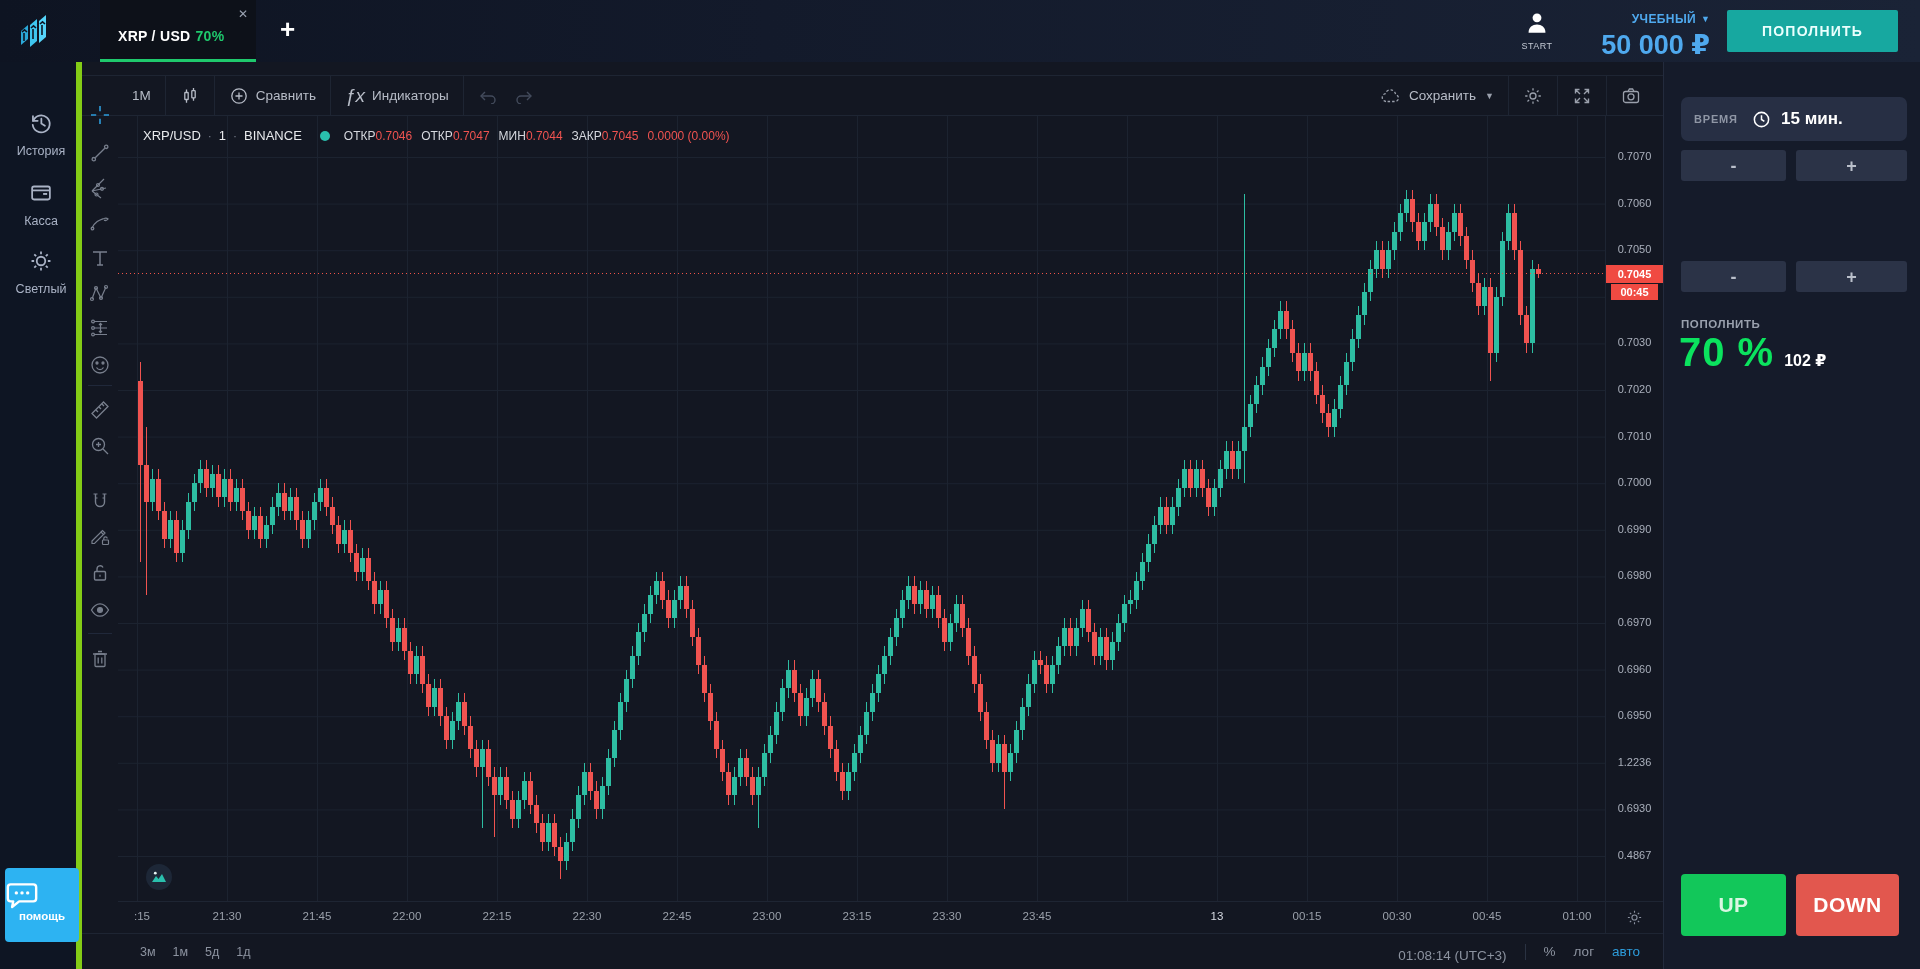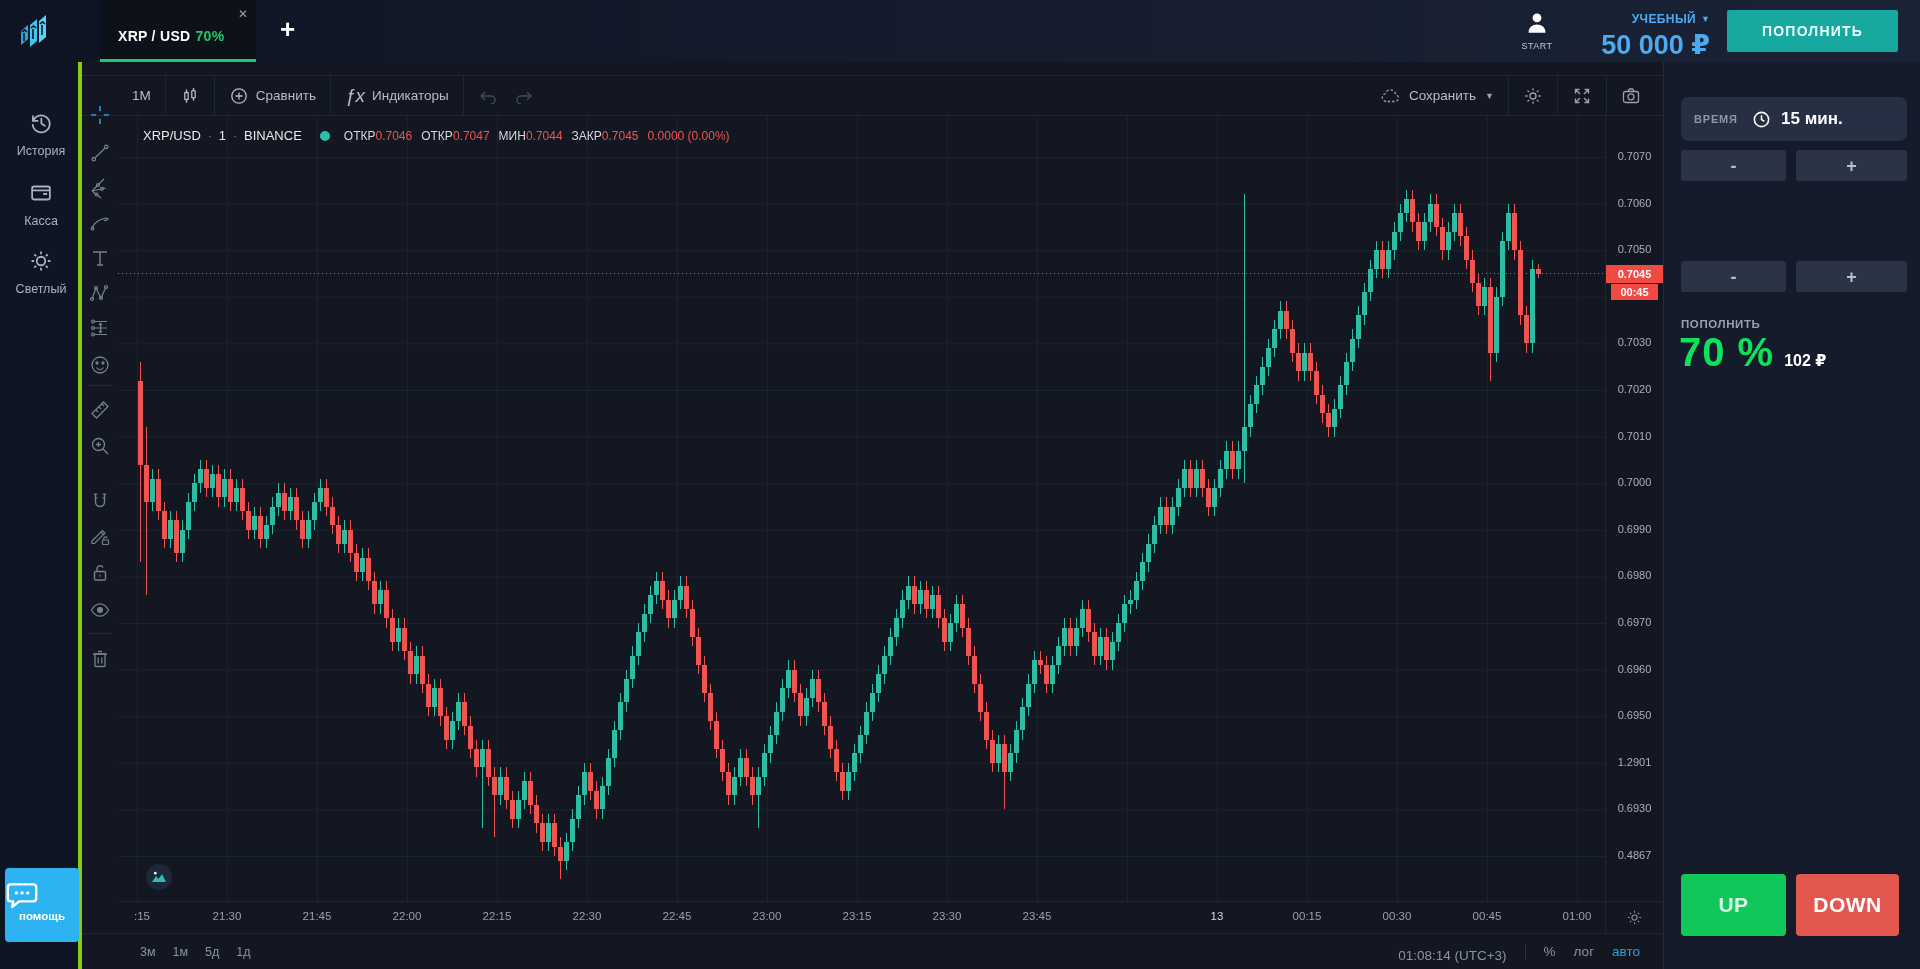--- a/index.html
+++ b/index.html
@@ -17,21 +17,21 @@
   .tab-add{position:absolute;left:280px;top:16px;font-size:26px;font-weight:bold;color:#fff;cursor:pointer;line-height:26px;}
   .start{position:absolute;right:360px;top:10px;width:46px;text-align:center;cursor:pointer;}
   .start-label{font-size:9px;color:#c3c9d4;letter-spacing:.5px;margin-top:1px;}
   .account{position:absolute;right:210px;top:9px;text-align:right;cursor:pointer;}
   .account-type{font-size:12px;font-weight:bold;color:#4fa9ee;letter-spacing:.4px;}
   .account-caret{display:inline-block;margin-left:5px;color:#4fa9ee;font-size:9px;vertical-align:1px;}
   .balance{font-size:27px;font-weight:bold;color:#4fa9ee;margin-top:2px;white-space:nowrap;}
   .deposit-btn{position:absolute;right:22px;top:10px;width:171px;height:42px;background:#17a8a0;border:none;border-radius:2px;
       color:#eafffd;font-size:14px;font-weight:bold;letter-spacing:1.2px;cursor:pointer;font-family:inherit;}
   
-  .sidebar{position:absolute;top:62px;left:0;width:82px;bottom:0;background:#0e1523;border-right:4px solid #84cc16;}
+  .sidebar{position:absolute;top:62px;left:0;width:82px;bottom:0;background:#0e1523;border-right:6px solid #84cc16;}
   .side-item{position:absolute;left:0;width:82px;text-align:center;cursor:pointer;color:#aab3c6;}
   .side-item .lbl{font-size:12.5px;margin-top:4px;}
   .side-icon{display:inline-block;}
   .help-btn{position:absolute;left:5px;bottom:27px;width:74px;height:74px;background:#2db3f2;border-radius:4px;text-align:center;cursor:pointer;}
   .help-btn .lbl{font-size:11.5px;color:#fff;font-weight:bold;margin-top:0px;}
   
   .main{position:absolute;top:62px;left:82px;width:1581px;bottom:0;background:#131722;}
   .tb-top{position:absolute;top:13px;left:0;right:0;height:41px;border-top:1px solid #1e2533;border-bottom:1px solid #1e2533;}
   .tb-left{position:absolute;left:36px;top:0;height:100%;display:flex;align-items:center;}
   .tb-right{position:absolute;right:0;top:0;height:100%;display:flex;align-items:center;padding-right:8px;}
@@ -911,21 +911,21 @@
         <div class="plabel" style="top: 127.208px;">0.7050</div>
         <div class="plabel" style="top: 220.408px;">0.7030</div>
         <div class="plabel" style="top: 267.008px;">0.7020</div>
         <div class="plabel" style="top: 313.608px;">0.7010</div>
         <div class="plabel" style="top: 360.208px;">0.7000</div>
         <div class="plabel" style="top: 406.808px;">0.6990</div>
         <div class="plabel" style="top: 453.408px;">0.6980</div>
         <div class="plabel" style="top: 500.008px;">0.6970</div>
         <div class="plabel" style="top: 546.608px;">0.6960</div>
         <div class="plabel" style="top: 593.208px;">0.6950</div>
-        <div class="plabel" style="top: 639.808px;">1.2901</div>
+        <div class="plabel" style="top: 639.808px;">1.2236</div>
         <div class="plabel" style="top: 686.408px;">0.6930</div>
         <div class="plabel" style="top: 733.008px;">0.4867</div>
         <div class="price-tag" style="top: 148.508px;">0.7045</div>
         <div class="countdown-tag" style="top: 167.508px;">00:45</div>
       </div>
 
     <div class="taxis" id="taxis">
         <div class="tlabel" style="left: 24px;">:15</div>
         <div class="tlabel" style="left: 109px;">21:30</div>
         <div class="tlabel" style="left: 199px;">21:45</div>

